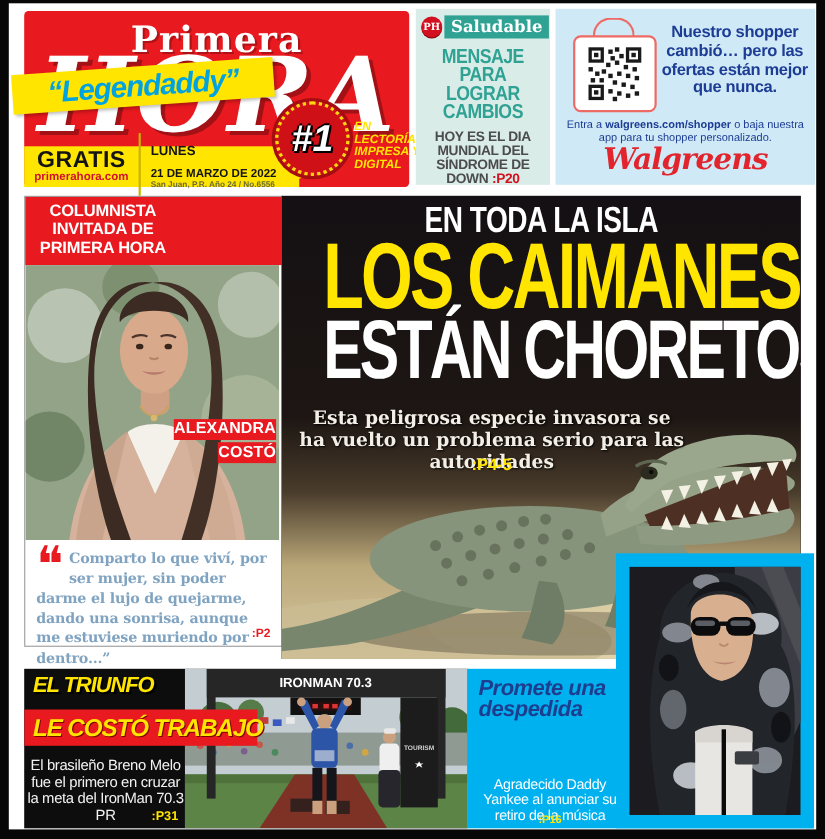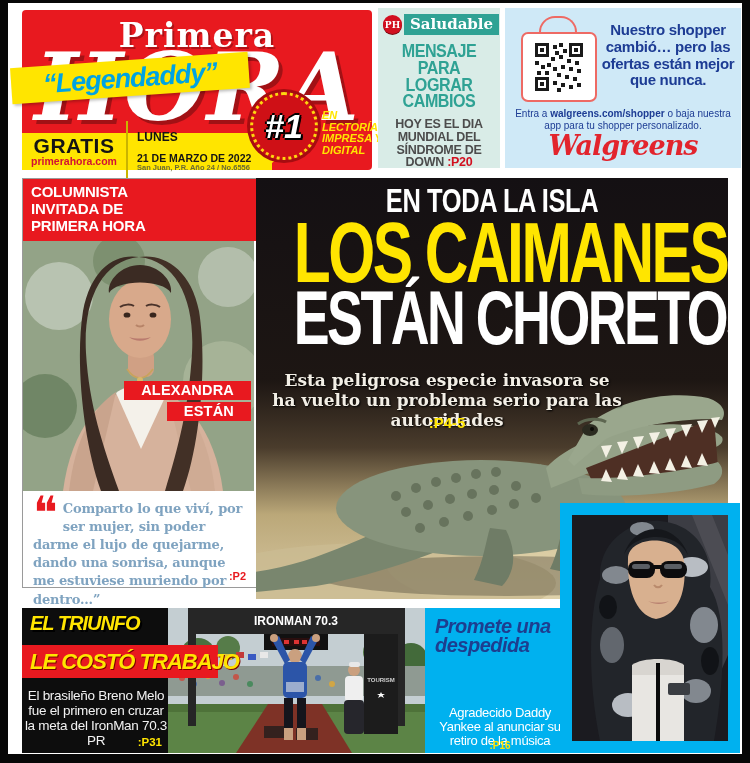--- a/index.html
+++ b/index.html
@@ -59,25 +59,25 @@
   .wg-cta{left:8px;top:100px;width:220px;text-align:center;color:#1d3c94;font-size:10px;line-height:1.2;}
   .wg-cta b{font-weight:800;}
   .wg-brand{left:0;top:122px;width:100%;text-align:center;color:#e2242d;
       font-family:"DejaVu Serif","Liberation Serif",serif;font-weight:700;font-style:italic;
       font-size:27px;letter-spacing:-1px;}
 
   
   .col-card{left:14px;top:175px;width:233px;height:408px;background:#fff;border:1px solid #9a9a9a;}
   .col-band{left:0;top:0;width:100%;height:62px;background:#e8191f;}
   .col-kicker{left:8px;top:5px;width:125px;color:#fff;font-weight:800;font-size:15px;
-      line-height:1.12;letter-spacing:-.2px;}
+      line-height:1.12;letter-spacing:-.2px;text-align:center;}
   .col-photo{left:0;top:62px;width:231px;height:250px;overflow:hidden;}
   .name-tag{right:5px;top:202px;display:flex;flex-direction:column;align-items:flex-end;gap:2px;}
   .name-tag div{background:#e8191f;color:#fff;font-weight:800;font-size:14.5px;
-      padding:1px 17px 2px;letter-spacing:.2px;}
+      padding:1px 0 2px;letter-spacing:.2px;}
   .quote-wrap{left:0;top:312px;width:231px;height:94px;padding:8px 10px 0;box-sizing:border-box;}
   .quote-mark{float:left;color:#e8191f;font-size:46px;line-height:.65;margin-right:5px;
       font-family:"DejaVu Serif",serif;}
   .quote-text{color:#7fa3c0;font-family:"DejaVu Serif","Liberation Serif",serif;font-weight:700;
       font-size:13px;line-height:1.24;letter-spacing:-.2px;}
   .quote-ref{right:10px;bottom:5px;color:#e8191f;font-weight:800;font-size:11px;}
 
   
   .main-story{left:248px;top:175px;width:472px;height:421px;background:#171210;overflow:hidden;}
   .ms-kicker{left:0;top:8px;width:100%;text-align:center;color:#fff;font-weight:800;font-size:30px;
@@ -89,21 +89,21 @@
   .ms-deck{left:16px;top:172px;width:350px;text-align:center;color:#f3efe6;
       font-family:"DejaVu Serif","Liberation Serif",serif;font-weight:700;font-size:17px;
       line-height:1.18;text-shadow:1px 1px 2px #000;margin-top:20px;}
   .ms-ref{left:16px;top:236px;width:350px;text-align:center;color:#ffe500;font-weight:800;font-size:15px;}
 
   
   .sports{left:14px;top:605px;width:403px;height:145px;background:#0d0d0d;overflow:hidden;}
   .sp-photo{left:146px;top:0;width:257px;height:114px;}
   .sp-h1{left:8px;top:5px;color:#ffe500;font-weight:800;font-style:italic;font-size:20px;
       letter-spacing:-1px;line-height:1;text-shadow:2px 2px 0 #000;}
-  .sp-band{left:0;top:37px;width:196px;height:33px;background:#e8191f;display:flex;align-items:center;}
+  .sp-band{left:0;top:37px;width:212px;height:33px;background:#e8191f;display:flex;align-items:center;}
   .sp-h2{padding-left:8px;color:#ffe500;font-weight:800;font-style:italic;font-size:22px;
       letter-spacing:-1px;white-space:nowrap;text-shadow:1px 1px 0 #7a0000;}
   .sp-body{left:2px;top:80px;width:144px;text-align:center;color:#f2f2f2;font-weight:500;
       font-size:13.5px;line-height:1.12;letter-spacing:-.3px;}
   .sp-ref{left:2px;top:128px;width:138px;text-align:right;color:#ffe500;font-weight:800;font-size:11.5px;}
 
   
   .ent{left:417px;top:605px;width:315px;height:145px;background:#00b1ef;}
   .ent-kicker{left:10px;top:9px;color:#1d3e8f;font-weight:800;font-style:italic;font-size:20px;
       line-height:.95;letter-spacing:-.5px;}
@@ -229,21 +229,21 @@
         <path d="M123,65 C126,63 133,63 137,66" stroke="#4a332a" stroke-width="2" fill="none"></path>
         <path d="M113,84 C115,86 119,86 121,84" stroke="#b78468" stroke-width="2" fill="none"></path>
         <path d="M106,96 C112,101 122,101 128,96 C122,98 112,98 106,96 Z" fill="#b97a6e"></path>
         <path d="M104,128 C112,140 122,140 130,128" stroke="#c8a35c" stroke-width="1.6" fill="none"></path>
         <circle cx="117" cy="139" r="3" fill="#d8b86a"></circle>
       </svg>
     </div>
     <div class="abs col-kicker">COLUMNISTA INVITADA DE PRIMERA HORA</div>
     <div class="abs name-tag">
       <div>ALEXANDRA</div>
-      <div>ESTÁN</div>
+      <div>COSTÓ</div>
     </div>
     <div class="abs quote-wrap">
       <span class="quote-mark">❝</span>
       <span class="quote-text">Comparto lo que viví, por ser mujer, sin poder darme el lujo de quejarme, dando una sonrisa, aunque me estuviese muriendo por dentro...”</span>
     </div>
     <div class="abs quote-ref">:P2</div>
   </div>
 
   <div class="abs main-story">
     <svg class="abs" style="left:0;top:0" width="472" height="421" viewBox="0 0 472 421">

